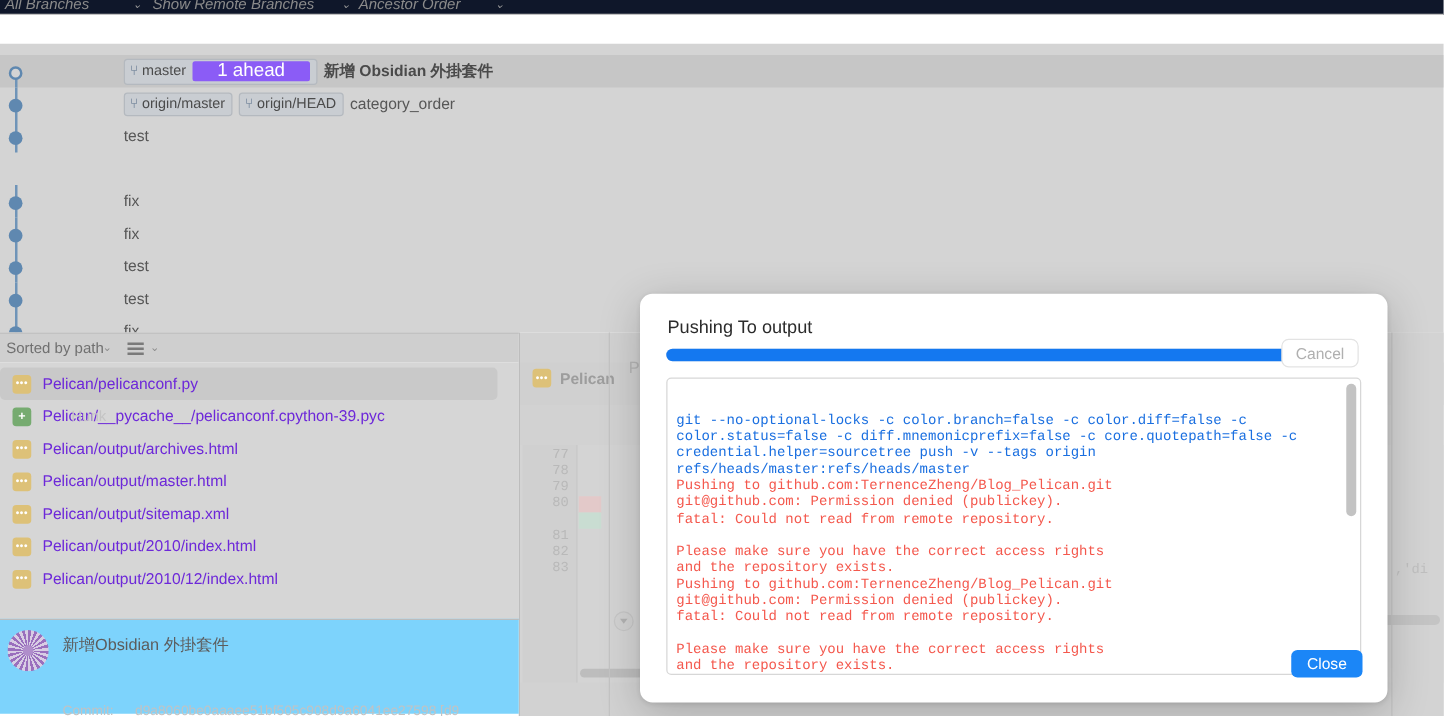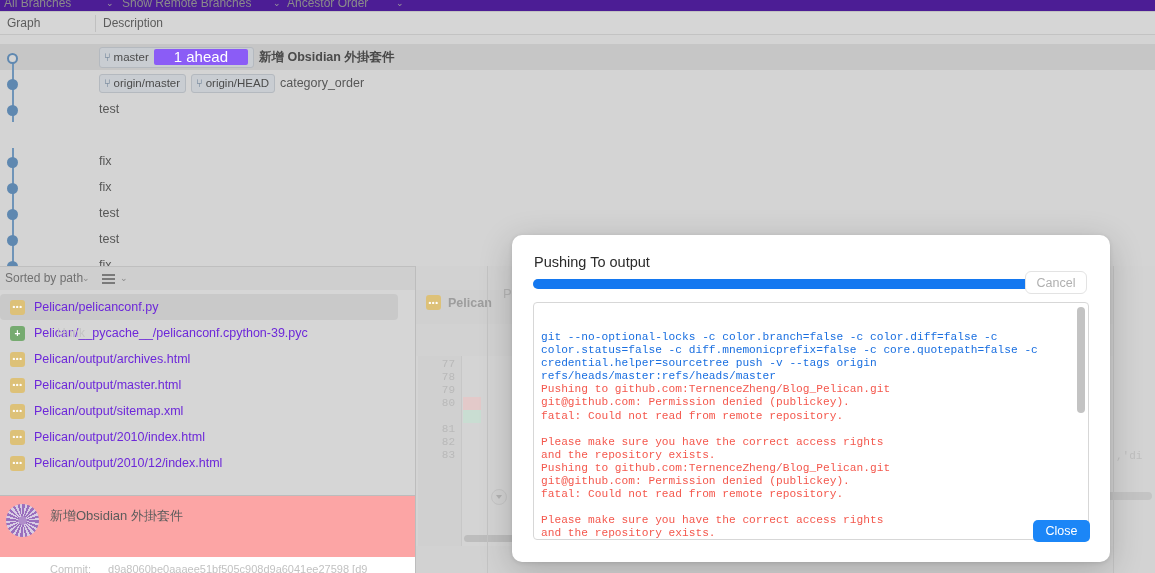--- a/index.html
+++ b/index.html
@@ -11,22 +11,23 @@
   }
 
   #app { position: relative; width: 1155px; height: 573px; background: #ffffff; }
 
   
   .bg-layer { position: absolute; inset: 0; }
 
   
   .filter-bar {
     position: absolute; left: 0; top: 0; width: 1155px; height: 12px;
-    background: #4c1d95; border-bottom: 1px solid #c2c2c2;
+    background: #0f172a; border-bottom: 1px solid #c2c2c2;
     overflow: hidden;
+    font-style: italic;
   }
   .filter-item {
     position: absolute; top: -4px;
     font-size: 12px; color: #8b8b8b; white-space: nowrap;
   }
   .filter-caret {
     position: absolute; top: -2px; font-size: 9px; color: #9a9a9a;
   }
 
   
@@ -119,22 +120,22 @@
   .file-scroll .thumb {
     position: absolute; left: 0; top: 3px; width: 7px; height: 34px;
     background: #b4b4b4; border-radius: 4px;
   }
   .panel-divider-v {
     position: absolute; top: 266px; width: 1px; height: 307px; background: #bdbdbd;
   }
 
   
   .commit-detail {
-    position: absolute; left: 0; top: 495px; width: 415px; height: 62px;
-    background: #fca5a5; border-top: 1px solid #bcbcbc;
+    position: absolute; left: 0; top: 495px; width: 415px; height: 76px;
+    background: #7dd3fc; border-top: 1px solid #bcbcbc;
   }
   .avatar {
     position: absolute; left: 6px; top: 8px; width: 33px; height: 33px;
     border-radius: 50%;
     background:
       radial-gradient(circle at 50% 50%, #b08ecb 0 18%, transparent 19%),
       repeating-conic-gradient(from 0deg at 50% 50%, #9a6fbd 0 9deg, #d8cde4 9deg 18deg);
   }
   .detail-title {
     position: absolute; left: 50px; top: 11px; font-size: 13px; color: #5c5c5c;
@@ -283,25 +284,20 @@
 
     <div class="filter-bar">
       <span class="filter-item" style="left:4px">All Branches</span>
       <span class="filter-caret" style="left:106px">⌄</span>
       <span class="filter-item" style="left:122px">Show Remote Branches</span>
       <span class="filter-caret" style="left:273px">⌄</span>
       <span class="filter-item" style="left:287px">Ancestor Order</span>
       <span class="filter-caret" style="left:396px">⌄</span>
     </div>
 
-    <div class="col-head">
-      <span class="ch" style="left:7px">Graph</span>
-      <span class="sep" style="left:95px"></span>
-      <span class="ch" style="left:103px">Description</span>
-    </div>
 
     <div class="commit-list">
       <div class="commit-row selected" style="top:9px">
         <div class="graph-col">
           <div class="graph-line" style="top:13px;height:13px"></div>
           <div class="graph-dot hollow"></div>
         </div>
         <div class="desc-col">
           <span class="ref-chip">
             <span class="brico">⑂</span>

